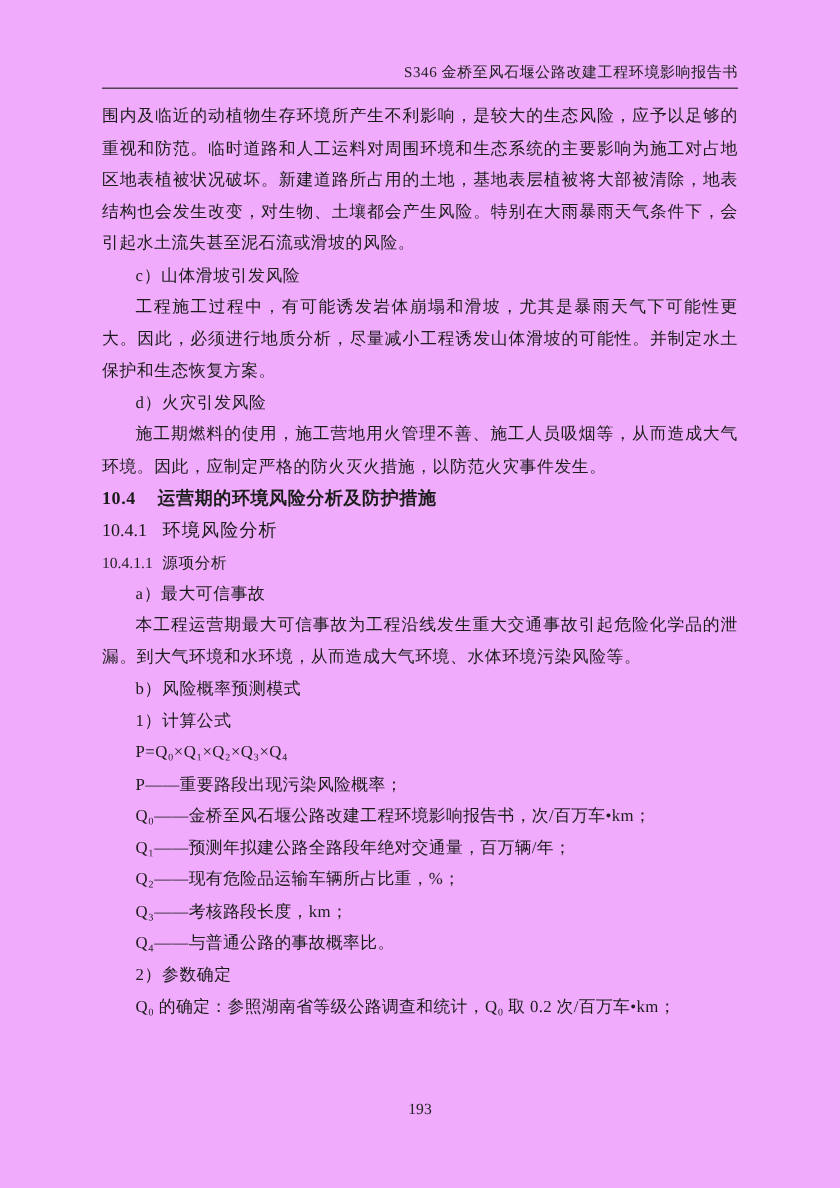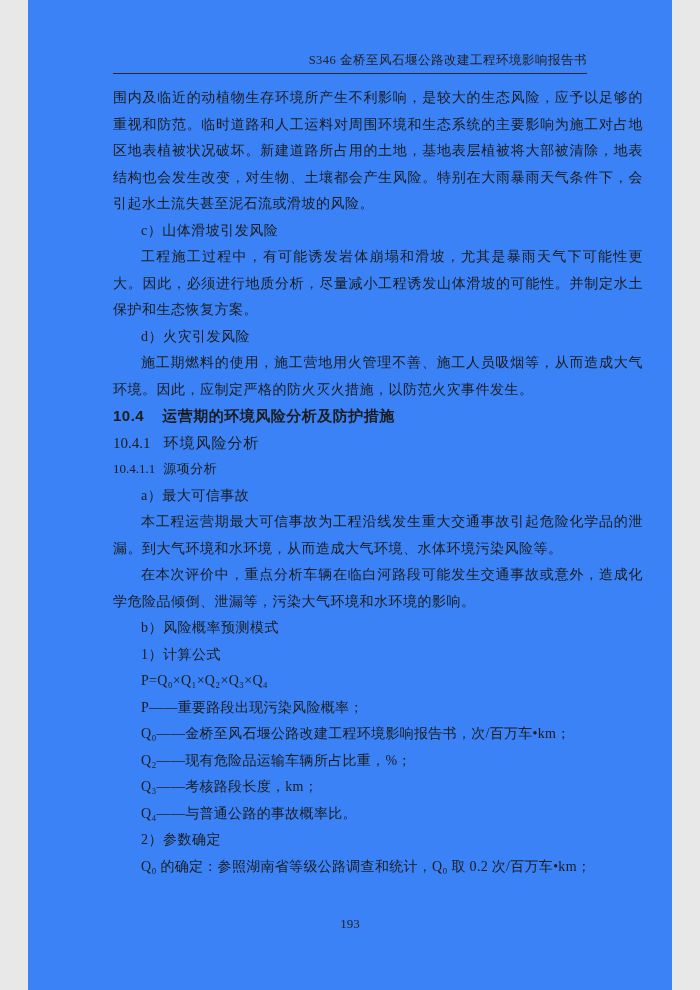--- a/index.html
+++ b/index.html
@@ -1,20 +1,20 @@
 <!DOCTYPE html>
 <html><head>
 <meta charset="utf-8">
 <style>
   html,body{margin:0;padding:0;background:#e8e8e8;}
   .page{
     position:relative;
-    width:644px;height:990px;
+    width:700px;height:990px;
     margin:0 auto;
-    background:#3b82f6;
+    background:#f0abfc;
     color:#1c1c1c;
     font-family:"Liberation Serif","DejaVu Serif",serif;
     overflow:hidden;
   }
   .running-header{
     position:absolute;
     top:52px;right:85px;left:85px;
     text-align:right;
     font-size:12.5px;
     letter-spacing:0.5px;
@@ -42,21 +42,21 @@
   }
   .para{text-indent:28px;}
   .item{text-indent:28px;letter-spacing:0.5px;}
   .formula{text-indent:28px;letter-spacing:0.3px;}
   .h1{
     font-family:"Liberation Sans","DejaVu Sans",sans-serif;
     font-weight:bold;
     font-size:15px;
     letter-spacing:0.5px;
   }
-  .h1 .hnum{margin-right:18px;}
+  .h1 .hnum{margin-right:18px;font-family:Liberation Serif, serif;}
   .h2{font-size:15px;letter-spacing:1px;}
   .h2 .hnum{margin-right:13px;letter-spacing:0;}
   .h3{font-size:13px;letter-spacing:0.5px;}
   .h3 .hnum{margin-right:8px;letter-spacing:0;}
   .footer{
     position:absolute;
     top:916px;left:0;right:0;
     text-align:center;
     font-size:13px;
     color:#222;
@@ -74,26 +74,26 @@
     <p class="cont">围内及临近的动植物生存环境所产生不利影响，是较大的生态风险，应予以足够的重视和防范。临时道路和人工运料对周围环境和生态系统的主要影响为施工对占地区地表植被状况破坏。新建道路所占用的土地，基地表层植被将大部被清除，地表结构也会发生改变，对生物、土壤都会产生风险。特别在大雨暴雨天气条件下，会引起水土流失甚至泥石流或滑坡的风险。</p>
     <p class="item">c）山体滑坡引发风险</p>
     <p class="para">工程施工过程中，有可能诱发岩体崩塌和滑坡，尤其是暴雨天气下可能性更大。因此，必须进行地质分析，尽量减小工程诱发山体滑坡的可能性。并制定水土保护和生态恢复方案。</p>
     <p class="item">d）火灾引发风险</p>
     <p class="para">施工期燃料的使用，施工营地用火管理不善、施工人员吸烟等，从而造成大气环境。因此，应制定严格的防火灭火措施，以防范火灾事件发生。</p>
     <p class="h1"><span class="hnum">10.4</span><span>运营期的环境风险分析及防护措施</span></p>
     <p class="h2"><span class="hnum">10.4.1</span><span>环境风险分析</span></p>
     <p class="h3"><span class="hnum">10.4.1.1</span><span>源项分析</span></p>
     <p class="item">a）最大可信事故</p>
     <p class="para">本工程运营期最大可信事故为工程沿线发生重大交通事故引起危险化学品的泄漏。到大气环境和水环境，从而造成大气环境、水体环境污染风险等。</p>
-    <p class="para">在本次评价中，重点分析车辆在临白河路段可能发生交通事故或意外，造成化学危险品倾倒、泄漏等，污染大气环境和水环境的影响。</p>
     <p class="item">b）风险概率预测模式</p>
     <p class="item">1）计算公式</p>
     <p class="formula">P=Q₀×Q₁×Q₂×Q₃×Q₄</p>
     <p class="formula">P——重要路段出现污染风险概率；</p>
     <p class="formula">Q₀——金桥至风石堰公路改建工程环境影响报告书，次/百万车•km；</p>
+    <p class="formula">Q₁——预测年拟建公路全路段年绝对交通量，百万辆/年；</p>
     <p class="formula">Q₂——现有危险品运输车辆所占比重，%；</p>
     <p class="formula">Q₃——考核路段长度，km；</p>
     <p class="formula">Q₄——与普通公路的事故概率比。</p>
     <p class="item">2）参数确定</p>
     <p class="formula">Q₀ 的确定：参照湖南省等级公路调查和统计，Q₀ 取 0.2 次/百万车•km；</p>
   </div>
 
   <div class="footer">193</div>
 
 </div>

